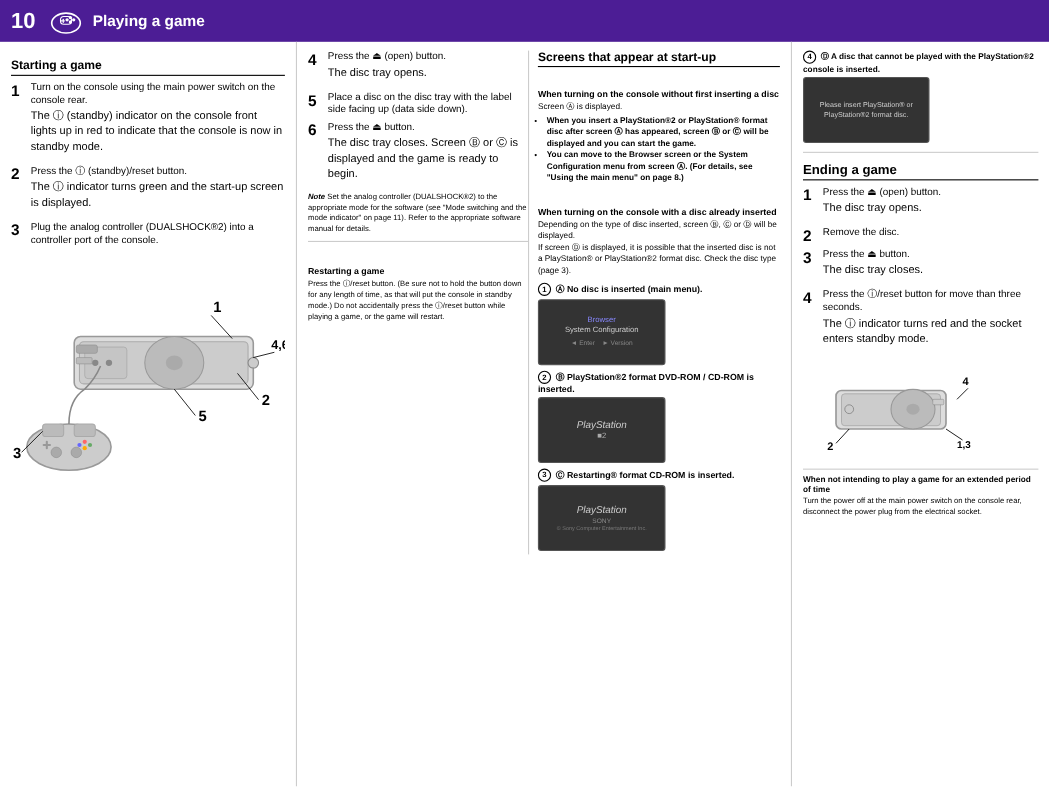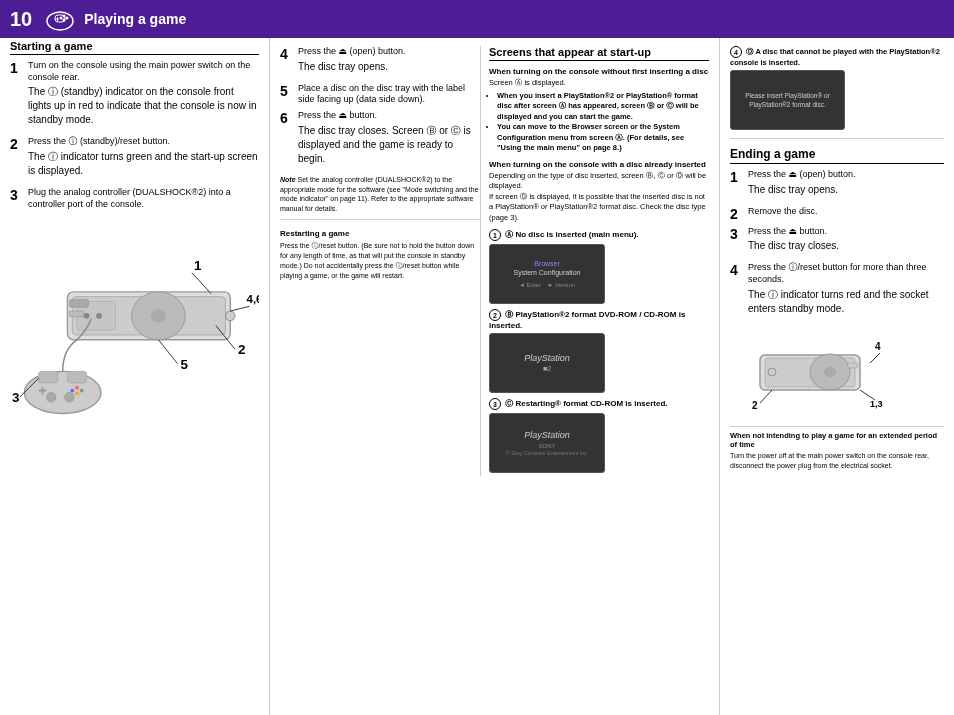--- a/index.html
+++ b/index.html
@@ -40,21 +40,21 @@
 
     
     .main-content {
       display: flex;
       height: calc(715px - 38px);
     }
 
     
     .left-col {
       width: 270px;
-      padding: 2px 10px;
+      padding: 16px 10px;
       border-right: 1px solid #ccc;
       flex-shrink: 0;
     }
 
     
     .mid-col {
       width: 450px;
       padding: 8px 10px;
       border-right: 1px solid #ccc;
       flex-shrink: 0;
@@ -130,39 +130,39 @@
     .note-label {
       font-weight: bold;
       font-style: italic;
     }
 
     .restarting-box {
       font-size: 7px;
       line-height: 1.4;
       margin-top: 5px;
       border-top: 1px solid #ccc;
-      padding-top: 8px;
+      padding-top: 21px;
     }
     .restarting-title {
       font-weight: bold;
       font-size: 8px;
     }
 
     .screens-section-title {
       font-size: 11px;
       font-weight: bold;
       margin-bottom: 4px;
       border-bottom: 1px solid #000;
       padding-bottom: 2px;
     }
 
     .sub-section-title {
       font-size: 8px;
       font-weight: bold;
-      margin-top: 6px;
+      margin-top: 20px;
       margin-bottom: 2px;
     }
 
     .bullet-list {
       padding-left: 8px;
       list-style: disc;
       font-size: 7.5px;
       line-height: 1.4;
       font-weight: bold;
     }
@@ -447,21 +447,21 @@
         <span class="step-large-num">3</span>
         <div class="step-content">
           <div class="step-title">Press the ⏏ button.</div>
           <div class="step-body">The disc tray closes.</div>
         </div>
       </div>
 
       <div class="step-row">
         <span class="step-large-num">4</span>
         <div class="step-content">
-          <div class="step-title">Press the ⓘ/reset button for more than three seconds.</div>
+          <div class="step-title">Press the ⓘ/reset button for move than three seconds.</div>
           <div class="step-body">The ⓘ indicator turns red and the socket enters standby mode.</div>
         </div>
       </div>
     </div>
 
     <div style="position:relative; margin-top:4px;">
       <svg width="155" height="95" viewBox="0 0 155 95">
 
         <rect x="30" y="30" width="100" height="35" rx="5" fill="#ddd" stroke="#999" stroke-width="1.5"></rect>
         <rect x="35" y="33" width="90" height="29" rx="3" fill="#ccc" stroke="#aaa" stroke-width="0.8"></rect>

